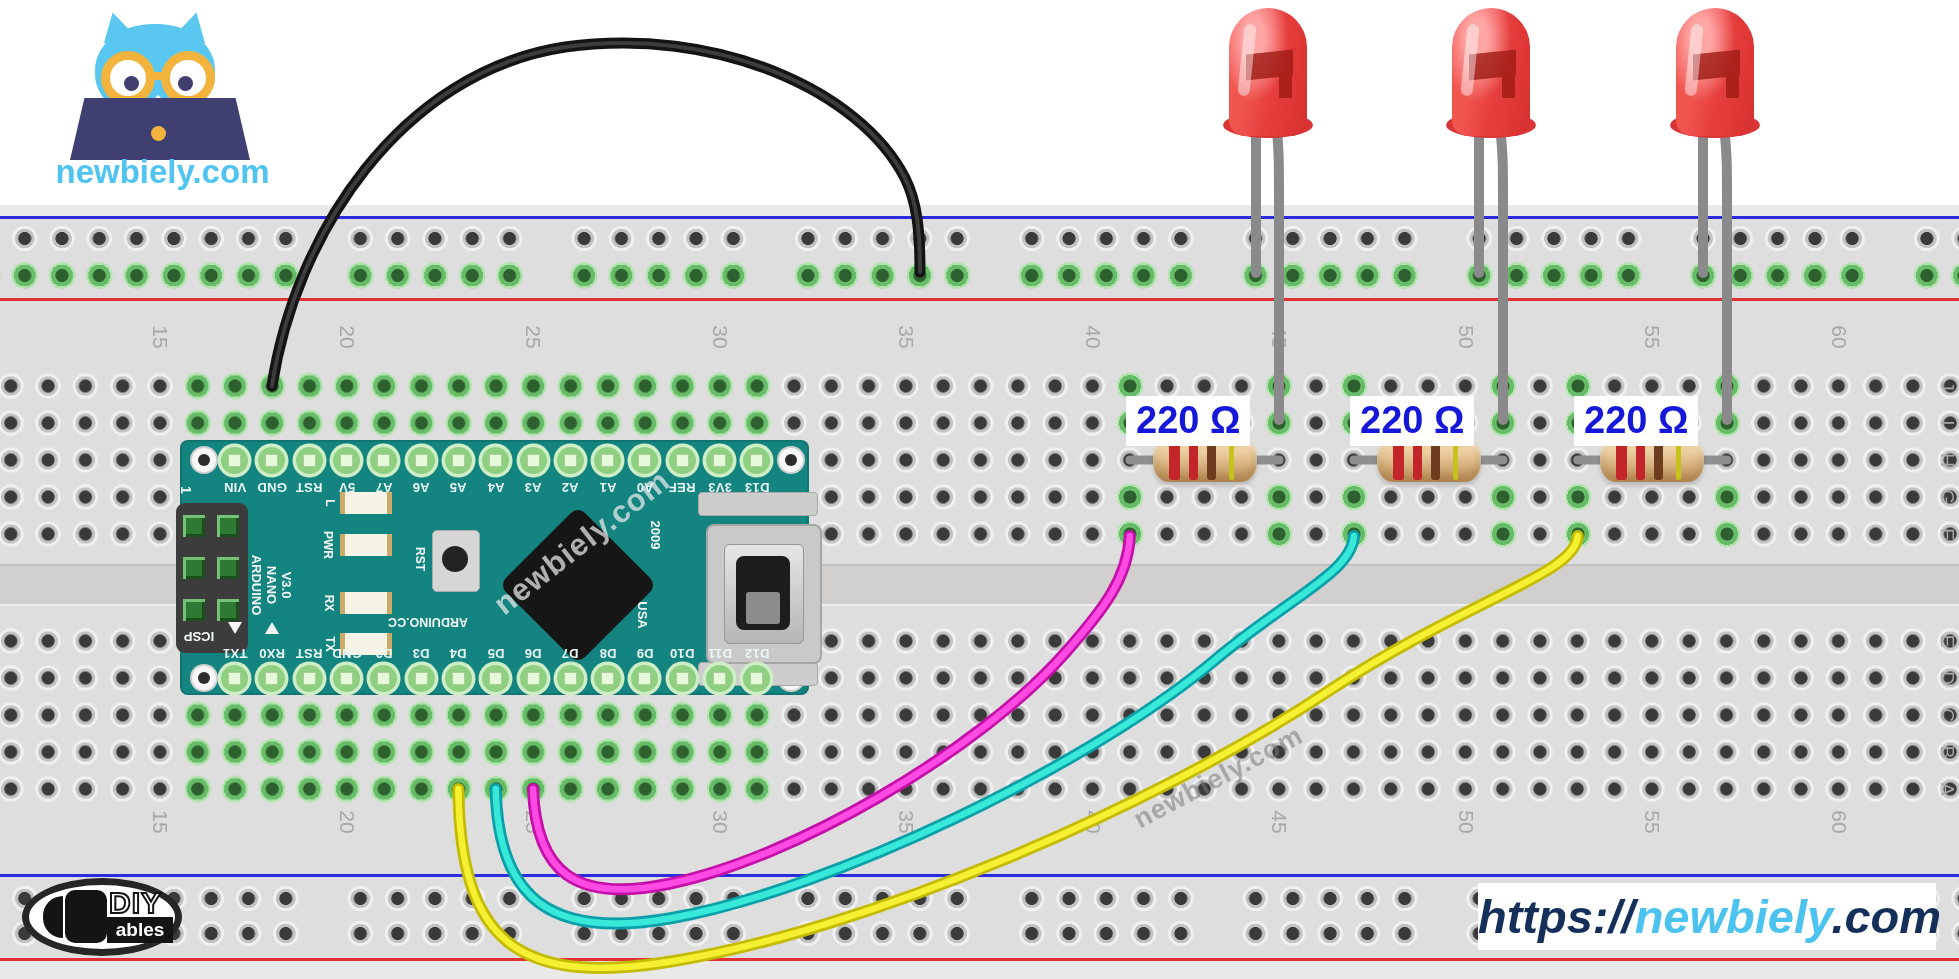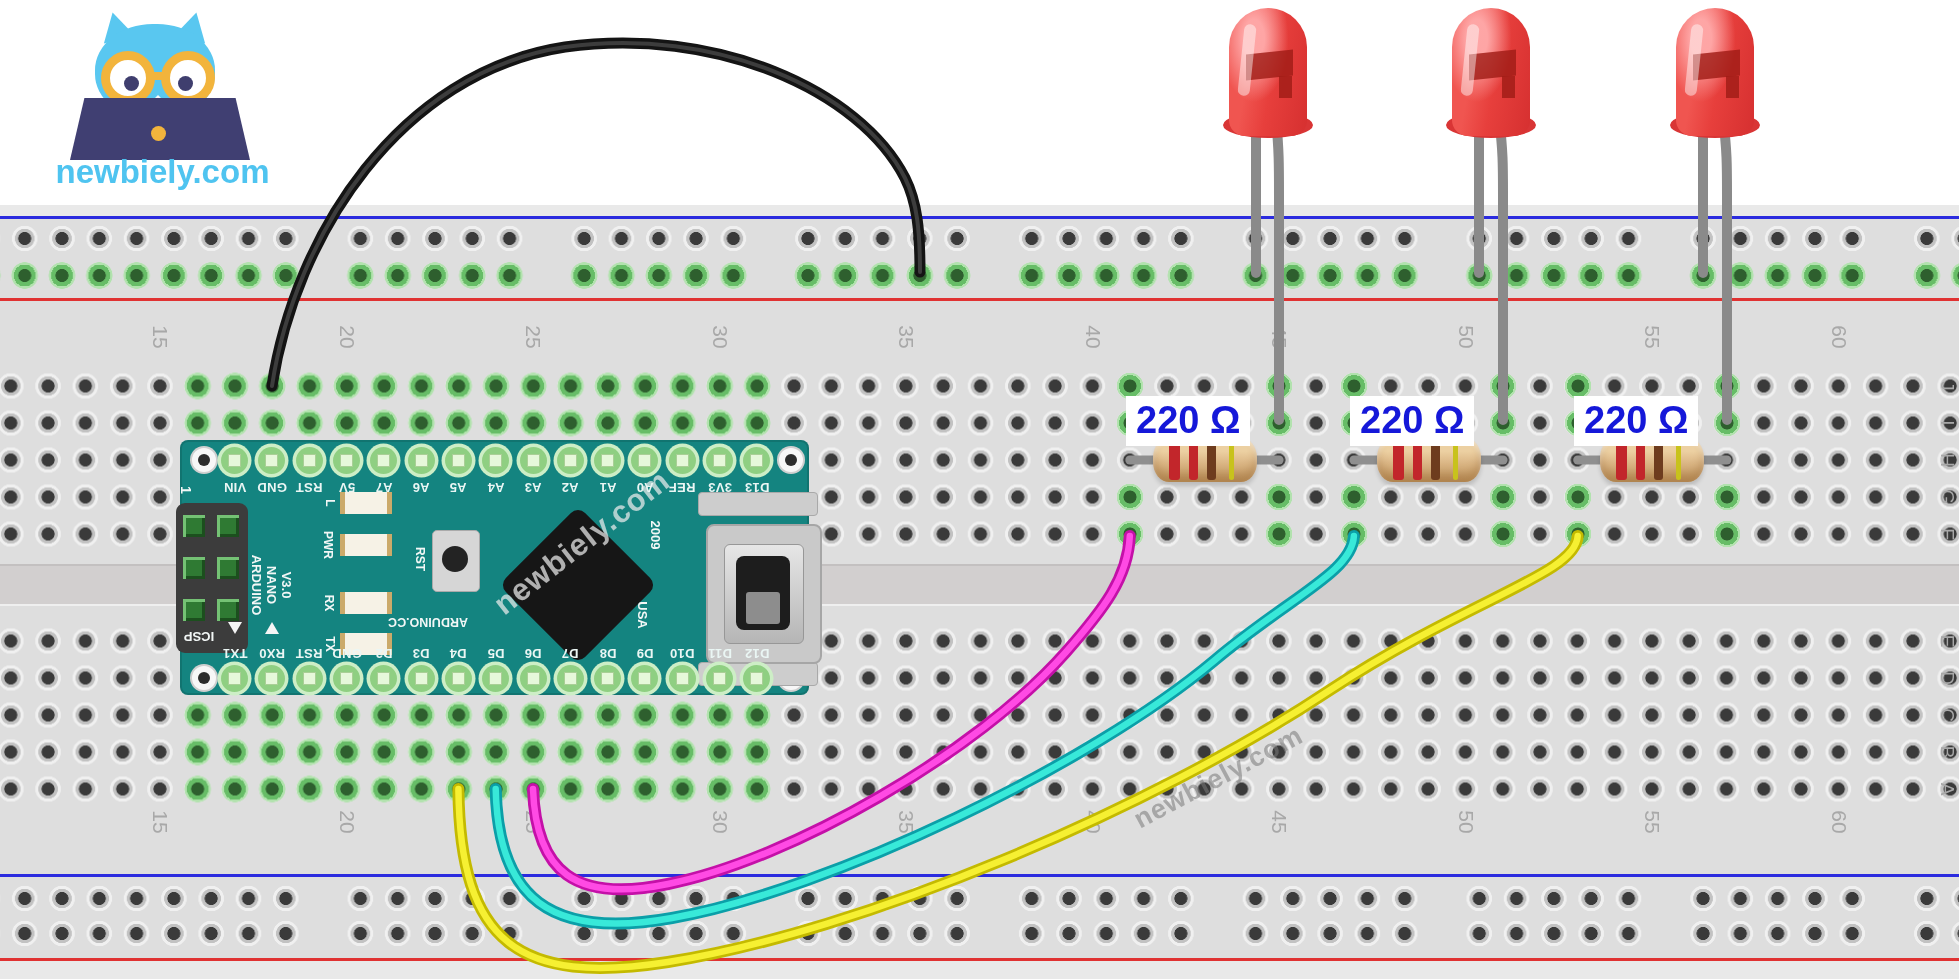--- a/index.html
+++ b/index.html
@@ -258,21 +258,28 @@
     <div class="abs owl-eye" style="left:106px;top:41px;width:54px;height:54px;box-sizing:border-box;">
       <div class="owl-pupil" style="left:8px;"></div>
     </div>
     <div class="abs owl-bridge" style="left:97px;top:62px;width:12px;height:8px;"></div>
     <div class="abs owl-beak" style="left:96px;top:88px;width:14px;height:14px;"></div>
     <div class="abs laptop" style="left:15px;top:88px;width:180px;height:62px;"></div>
     <div class="abs laptop-dot" style="left:96px;top:116px;width:15px;height:15px;"></div>
   </div>
   <div class="abs logo-text" style="left:50px;top:153px;width:225px;">newbiely.com</div>
 
-
+  <div class="abs diy-ellipse">
+    <div class="diy-d1"></div>
+    <div class="diy-d2"></div>
+    <div class="diy-text">DIY</div>
+    <div class="diy-ables">ables</div>
+  </div>
+
+  <div class="abs urlbox"><span class="url-navy">https://</span><span class="url-cyan">newbiely</span><span class="url-navy">.com</span></div>
 
 <div class="abs num" style="left: 160px; top: 337px;">15</div>
     <div class="abs num" style="left: 160px; top: 822px;">15</div>
     <div class="abs num" style="left: 346.5px; top: 337px;">20</div>
     <div class="abs num" style="left: 346.5px; top: 822px;">20</div>
     <div class="abs num" style="left: 533px; top: 337px;">25</div>
     <div class="abs num" style="left: 533px; top: 822px;">25</div>
     <div class="abs num" style="left: 719.5px; top: 337px;">30</div>
     <div class="abs num" style="left: 719.5px; top: 822px;">30</div>
     <div class="abs num" style="left: 906px; top: 337px;">35</div>

